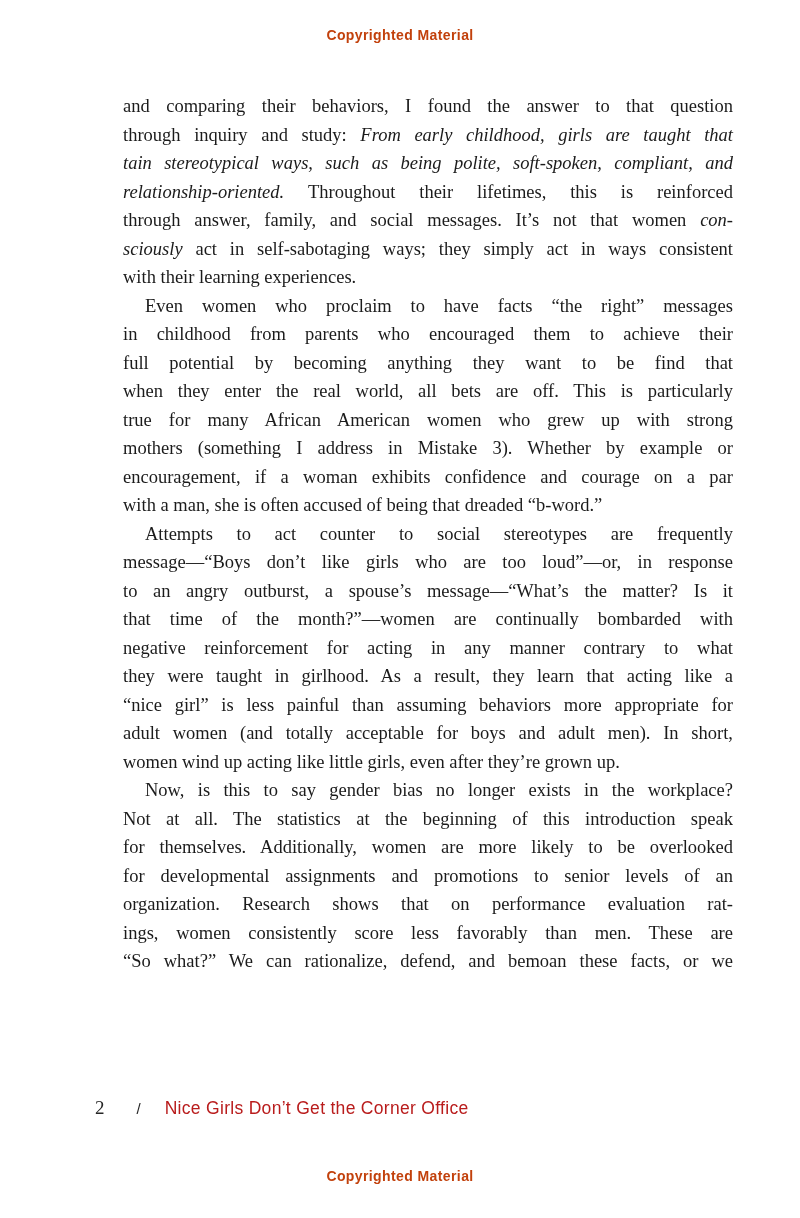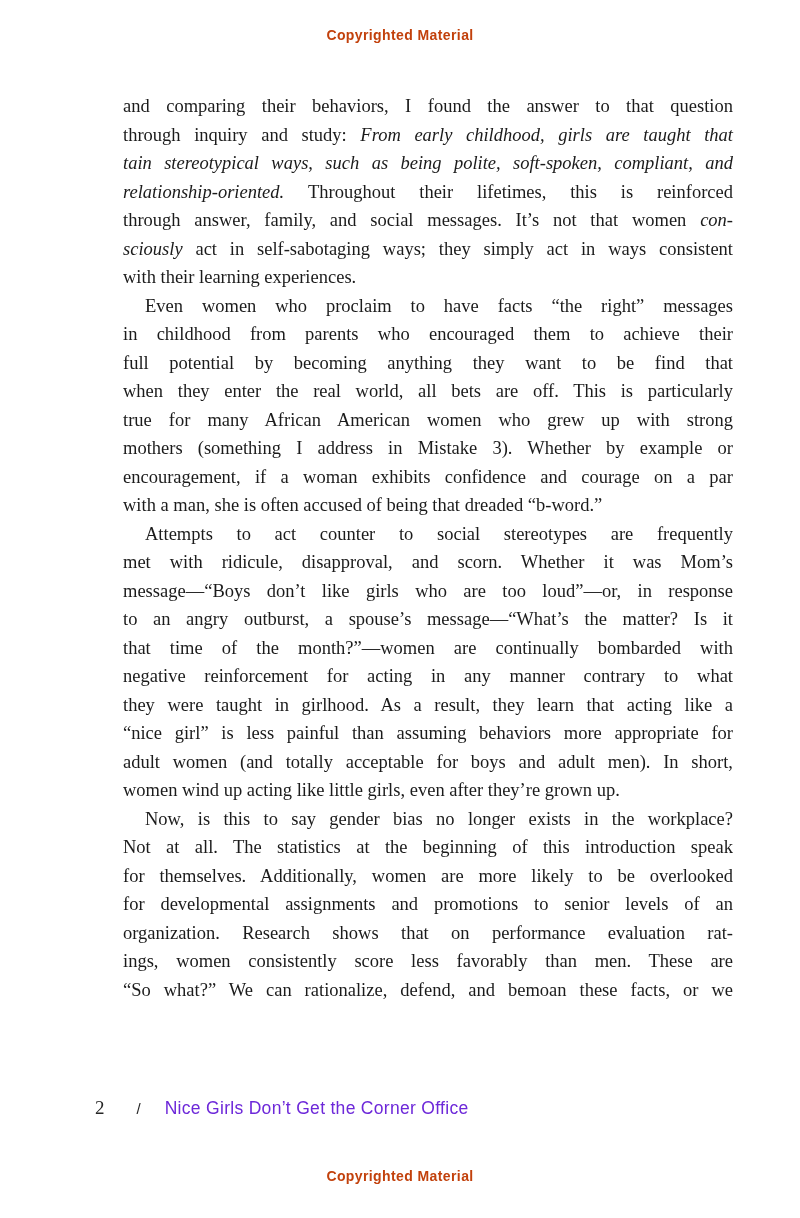--- a/index.html
+++ b/index.html
@@ -61,21 +61,21 @@
   .footer-sep {
     font-family: "Liberation Sans", sans-serif;
     font-size: 15px;
     margin-left: 32px;
     margin-right: 24px;
   }
   .footer-title {
     font-family: "Liberation Sans", sans-serif;
     font-size: 17.5px;
     letter-spacing: 0.3px;
-    color: #6d28d9;
+    color: #b91c1c;
   }
 </style>
 </head>
 <body>
 
 <div class="page">
 
   <div class="copyright-banner copyright-top">Copyrighted Material</div>
 
   <div class="page-body">
@@ -93,21 +93,20 @@
         <div class="line"><span>in childhood from parents who encouraged them to achieve their</span></div>
         <div class="line"><span>full potential by becoming anything they want to be find that</span></div>
         <div class="line"><span>when they enter the real world, all bets are off. This is particularly</span></div>
         <div class="line"><span>true for many African American women who grew up with strong</span></div>
         <div class="line"><span>mothers (something I address in Mistake 3). Whether by example or</span></div>
         <div class="line"><span>encouragement, if a woman exhibits confidence and courage on a par</span></div>
         <div class="line end"><span>with a man, she is often accused of being that dreaded “b-word.”</span></div>
       </div>
       <div class="para indent">
         <div class="line"><span>Attempts to act counter to social stereotypes are frequently</span></div>
-        <div class="line"><span>met with ridicule, disapproval, and scorn. Whether it was Mom’s</span></div>
         <div class="line"><span>message—“Boys don’t like girls who are too loud”—or, in response</span></div>
         <div class="line"><span>to an angry outburst, a spouse’s message—“What’s the matter? Is it</span></div>
         <div class="line"><span>that time of the month?”—women are continually bombarded with</span></div>
         <div class="line"><span>negative reinforcement for acting in any manner contrary to what</span></div>
         <div class="line"><span>they were taught in girlhood. As a result, they learn that acting like a</span></div>
         <div class="line"><span>“nice girl” is less painful than assuming behaviors more appropriate for</span></div>
         <div class="line"><span>adult women (and totally acceptable for boys and adult men). In short,</span></div>
         <div class="line end"><span>women wind up acting like little girls, even after they’re grown up.</span></div>
       </div>
       <div class="para indent">

